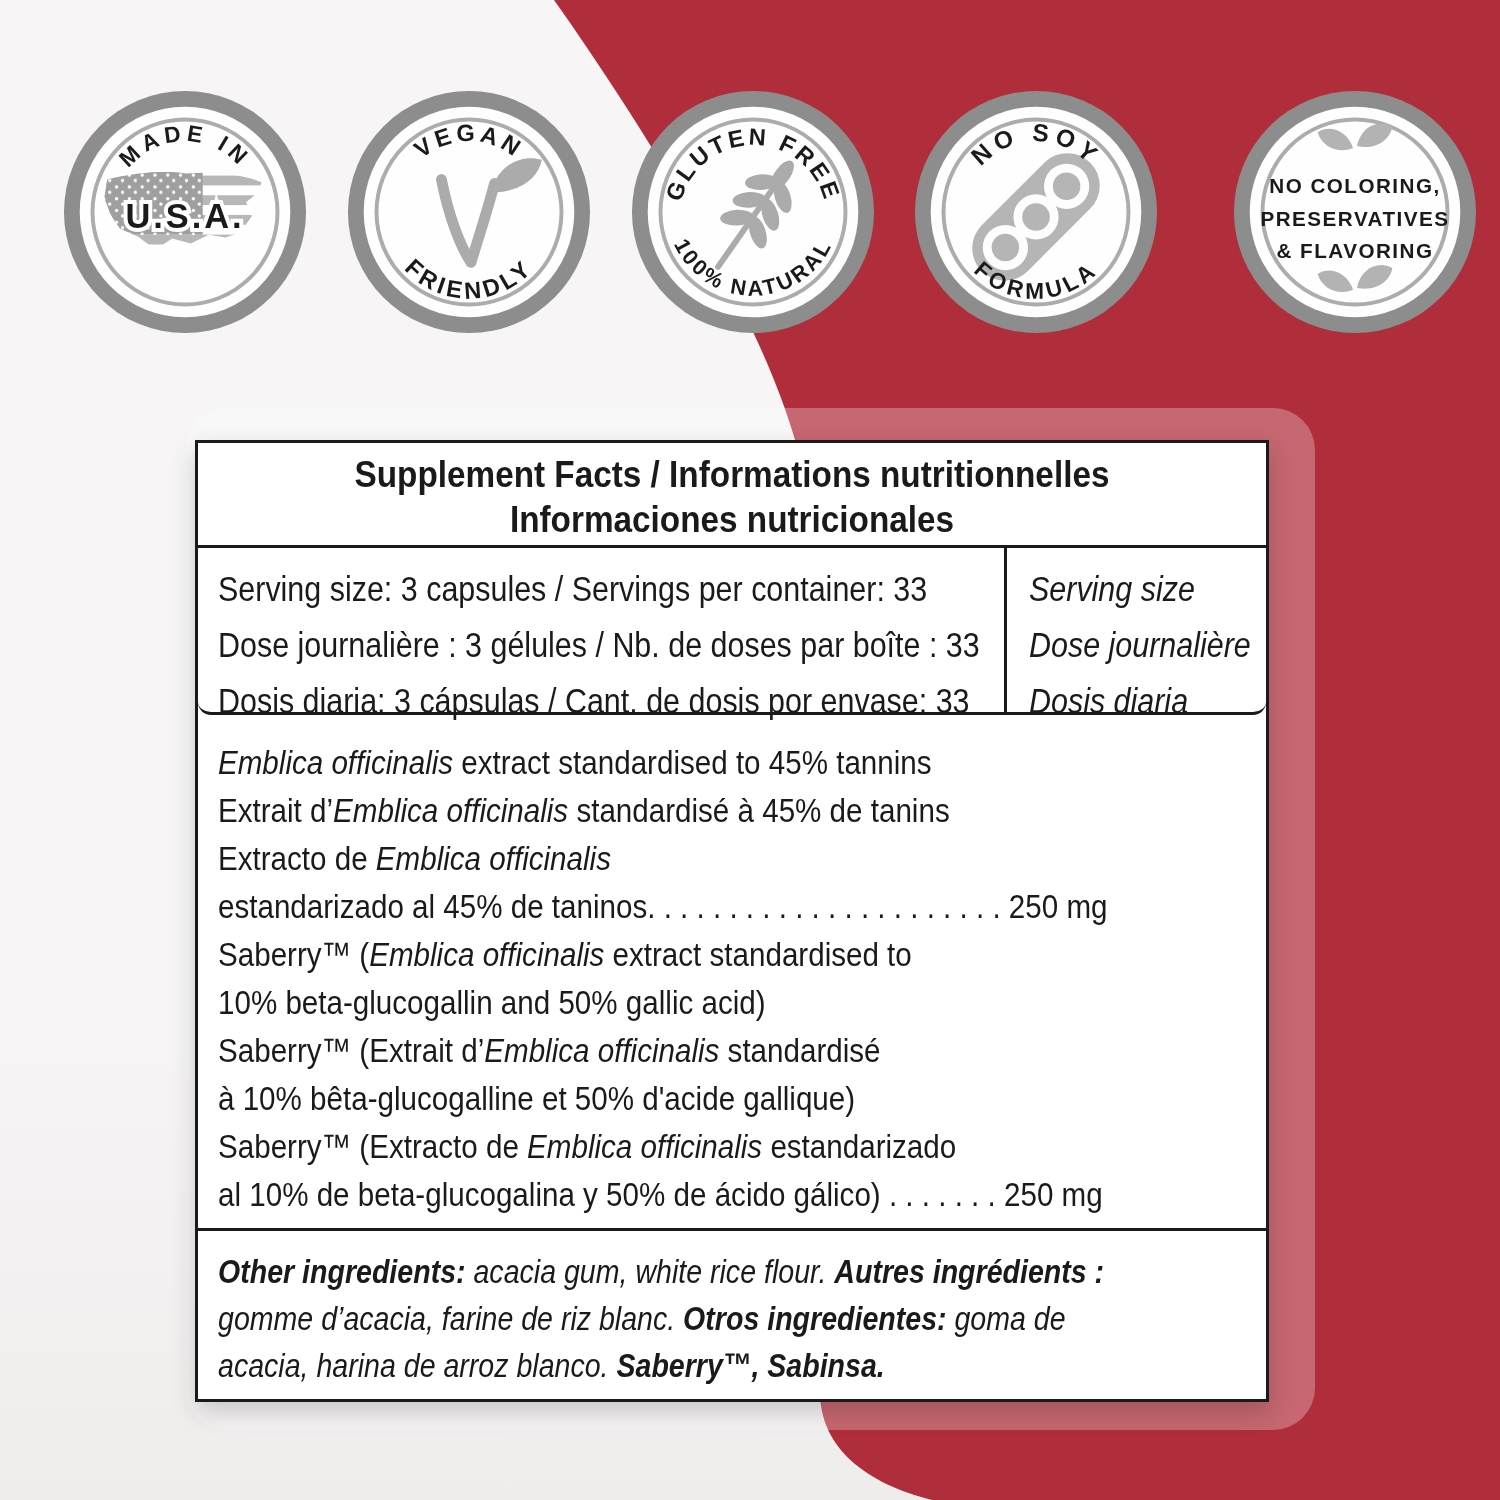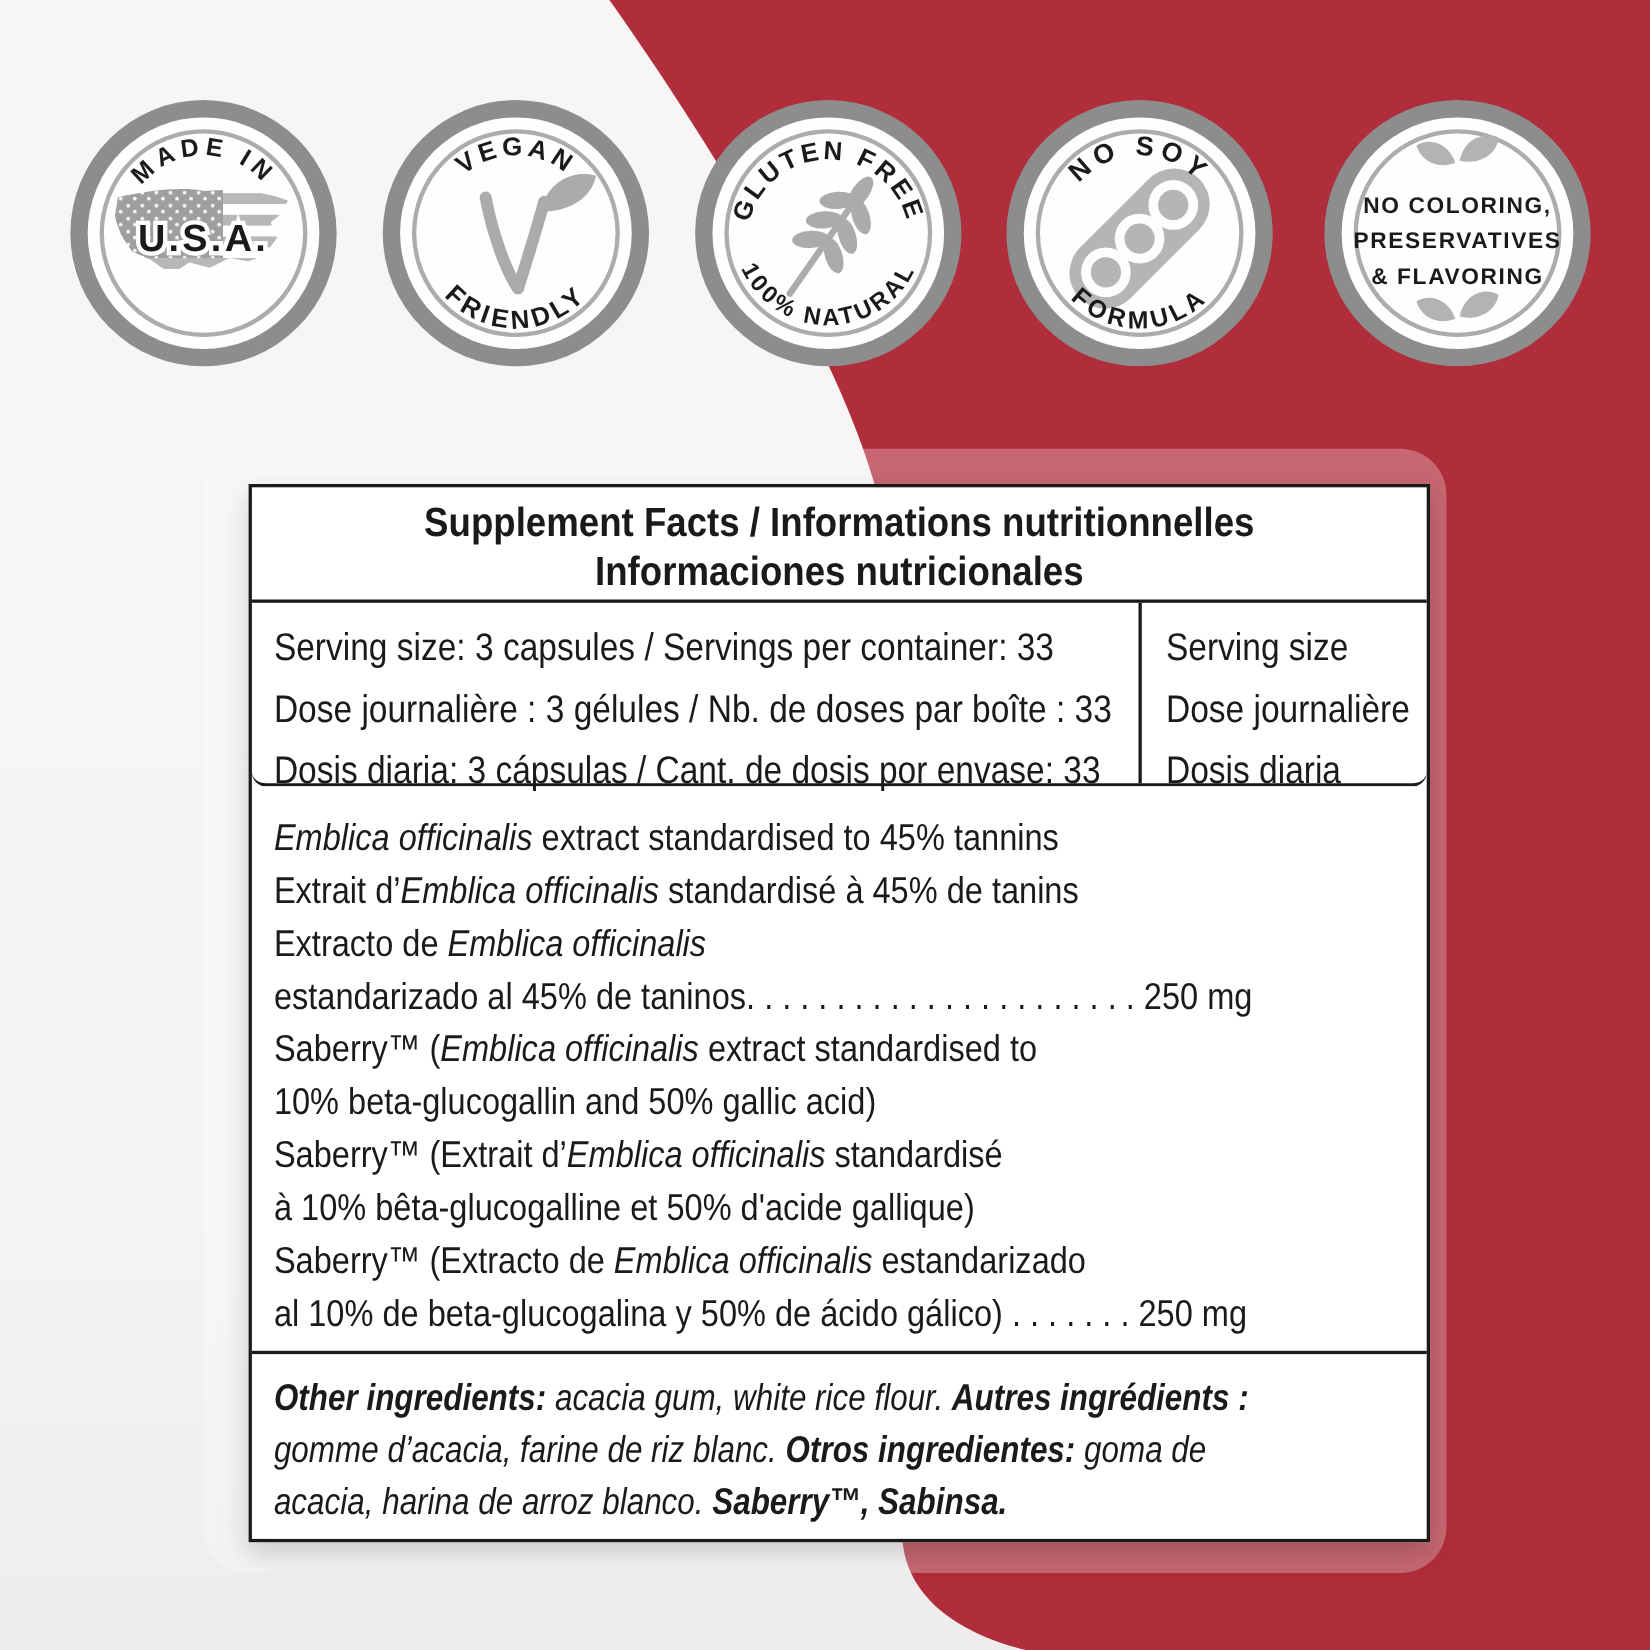--- a/index.html
+++ b/index.html
@@ -18,32 +18,32 @@
   .badge-row{position:absolute;left:0;top:0;width:1500px;height:360px;}
   .badge{position:absolute;top:89px;width:246px;height:246px;}
   .badge svg{width:246px;height:246px;display:block;}
   .badge text{font-family:"Liberation Sans","DejaVu Sans",sans-serif;font-weight:bold;fill:#1A1A1A;}
 
   
   .overlay-card{position:absolute;left:185px;top:408px;width:1130px;height:1022px;
                 border-radius:42px;background:var(--card-overlay);}
 
   
-  .facts-table{position:absolute;left:226px;top:440px;width:1074px;height:962px;
+  .facts-table{position:absolute;left:195px;top:440px;width:1074px;height:962px;
                background:var(--panel-background);border:3px solid var(--panel-border);
                box-shadow:0 10px 24px rgba(0,0,0,0.18);}
   .cond{display:block;white-space:nowrap;transform:scaleX(0.87);transform-origin:0 50%;}
   .cond.center{text-align:center;transform:scaleX(0.90);transform-origin:50% 50%;}
 
   .title-block{height:105px;border-bottom:3px solid var(--panel-border);padding-top:9px;}
   .title-block .cond{font-size:37px;font-weight:bold;line-height:45px;}
 
   .serving-block{display:flex;height:167px;border-bottom:3px solid var(--panel-border);border-radius:13px;}
   .serving-left{width:809px;border-right:3px solid var(--panel-border);padding:13px 0 0 20px;}
-  .serving-right{flex:1;padding:13px 0 0 22px;}
+  .serving-right{flex:1;padding:13px 0 0 22px;font-style:italic;}
   .serving-block .cond{font-size:35px;line-height:56px;}
 
   .ingredients-block{height:516px;border-bottom:3px solid var(--panel-border);padding:23px 0 0 20px;}
   .ingredients-block .cond{font-size:34px;line-height:48px;}
 
   .other-block{height:165px;padding:17px 0 0 20px;font-style:italic;}
   .other-block .cond{font-size:34px;line-height:47px;transform:scaleX(0.84);}
 
   .i{font-style:italic;}
   .b{font-weight:bold;}
@@ -161,21 +161,21 @@
         </g>
         <text font-size="25" letter-spacing="5">
           <textPath href="#b4t" startOffset="50%" text-anchor="middle">NO SOY</textPath>
         </text>
         <text font-size="23" letter-spacing="4">
           <textPath href="#b4b" startOffset="50%" text-anchor="middle">FORMULA</textPath>
         </text>
       </svg>
     </div>
 
-    <div class="badge" style="left:1202px">
+    <div class="badge" style="left:1232px">
       <svg viewBox="0 0 250 250">
         <circle cx="125" cy="125" r="123" fill="var(--badge-ring)"></circle>
         <circle cx="125" cy="125" r="107" fill="#FEFEFE"></circle>
         <circle cx="125" cy="125" r="94" fill="none" stroke="var(--badge-inner-ring)" stroke-width="4"></circle>
         <g transform="translate(125,52)" fill="#B3B3B3">
           <path d="M-2,8 C-8,-10 -26,-16 -38,-8 C-33,8 -16,14 -2,8 Z"></path>
           <path d="M2,6 C6,-14 24,-22 38,-14 C35,2 18,10 2,6 Z"></path>
         </g>
         <g transform="translate(125,196)" fill="#B3B3B3">
           <path d="M-2,8 C-8,-10 -26,-16 -38,-8 C-33,8 -16,14 -2,8 Z"></path>

